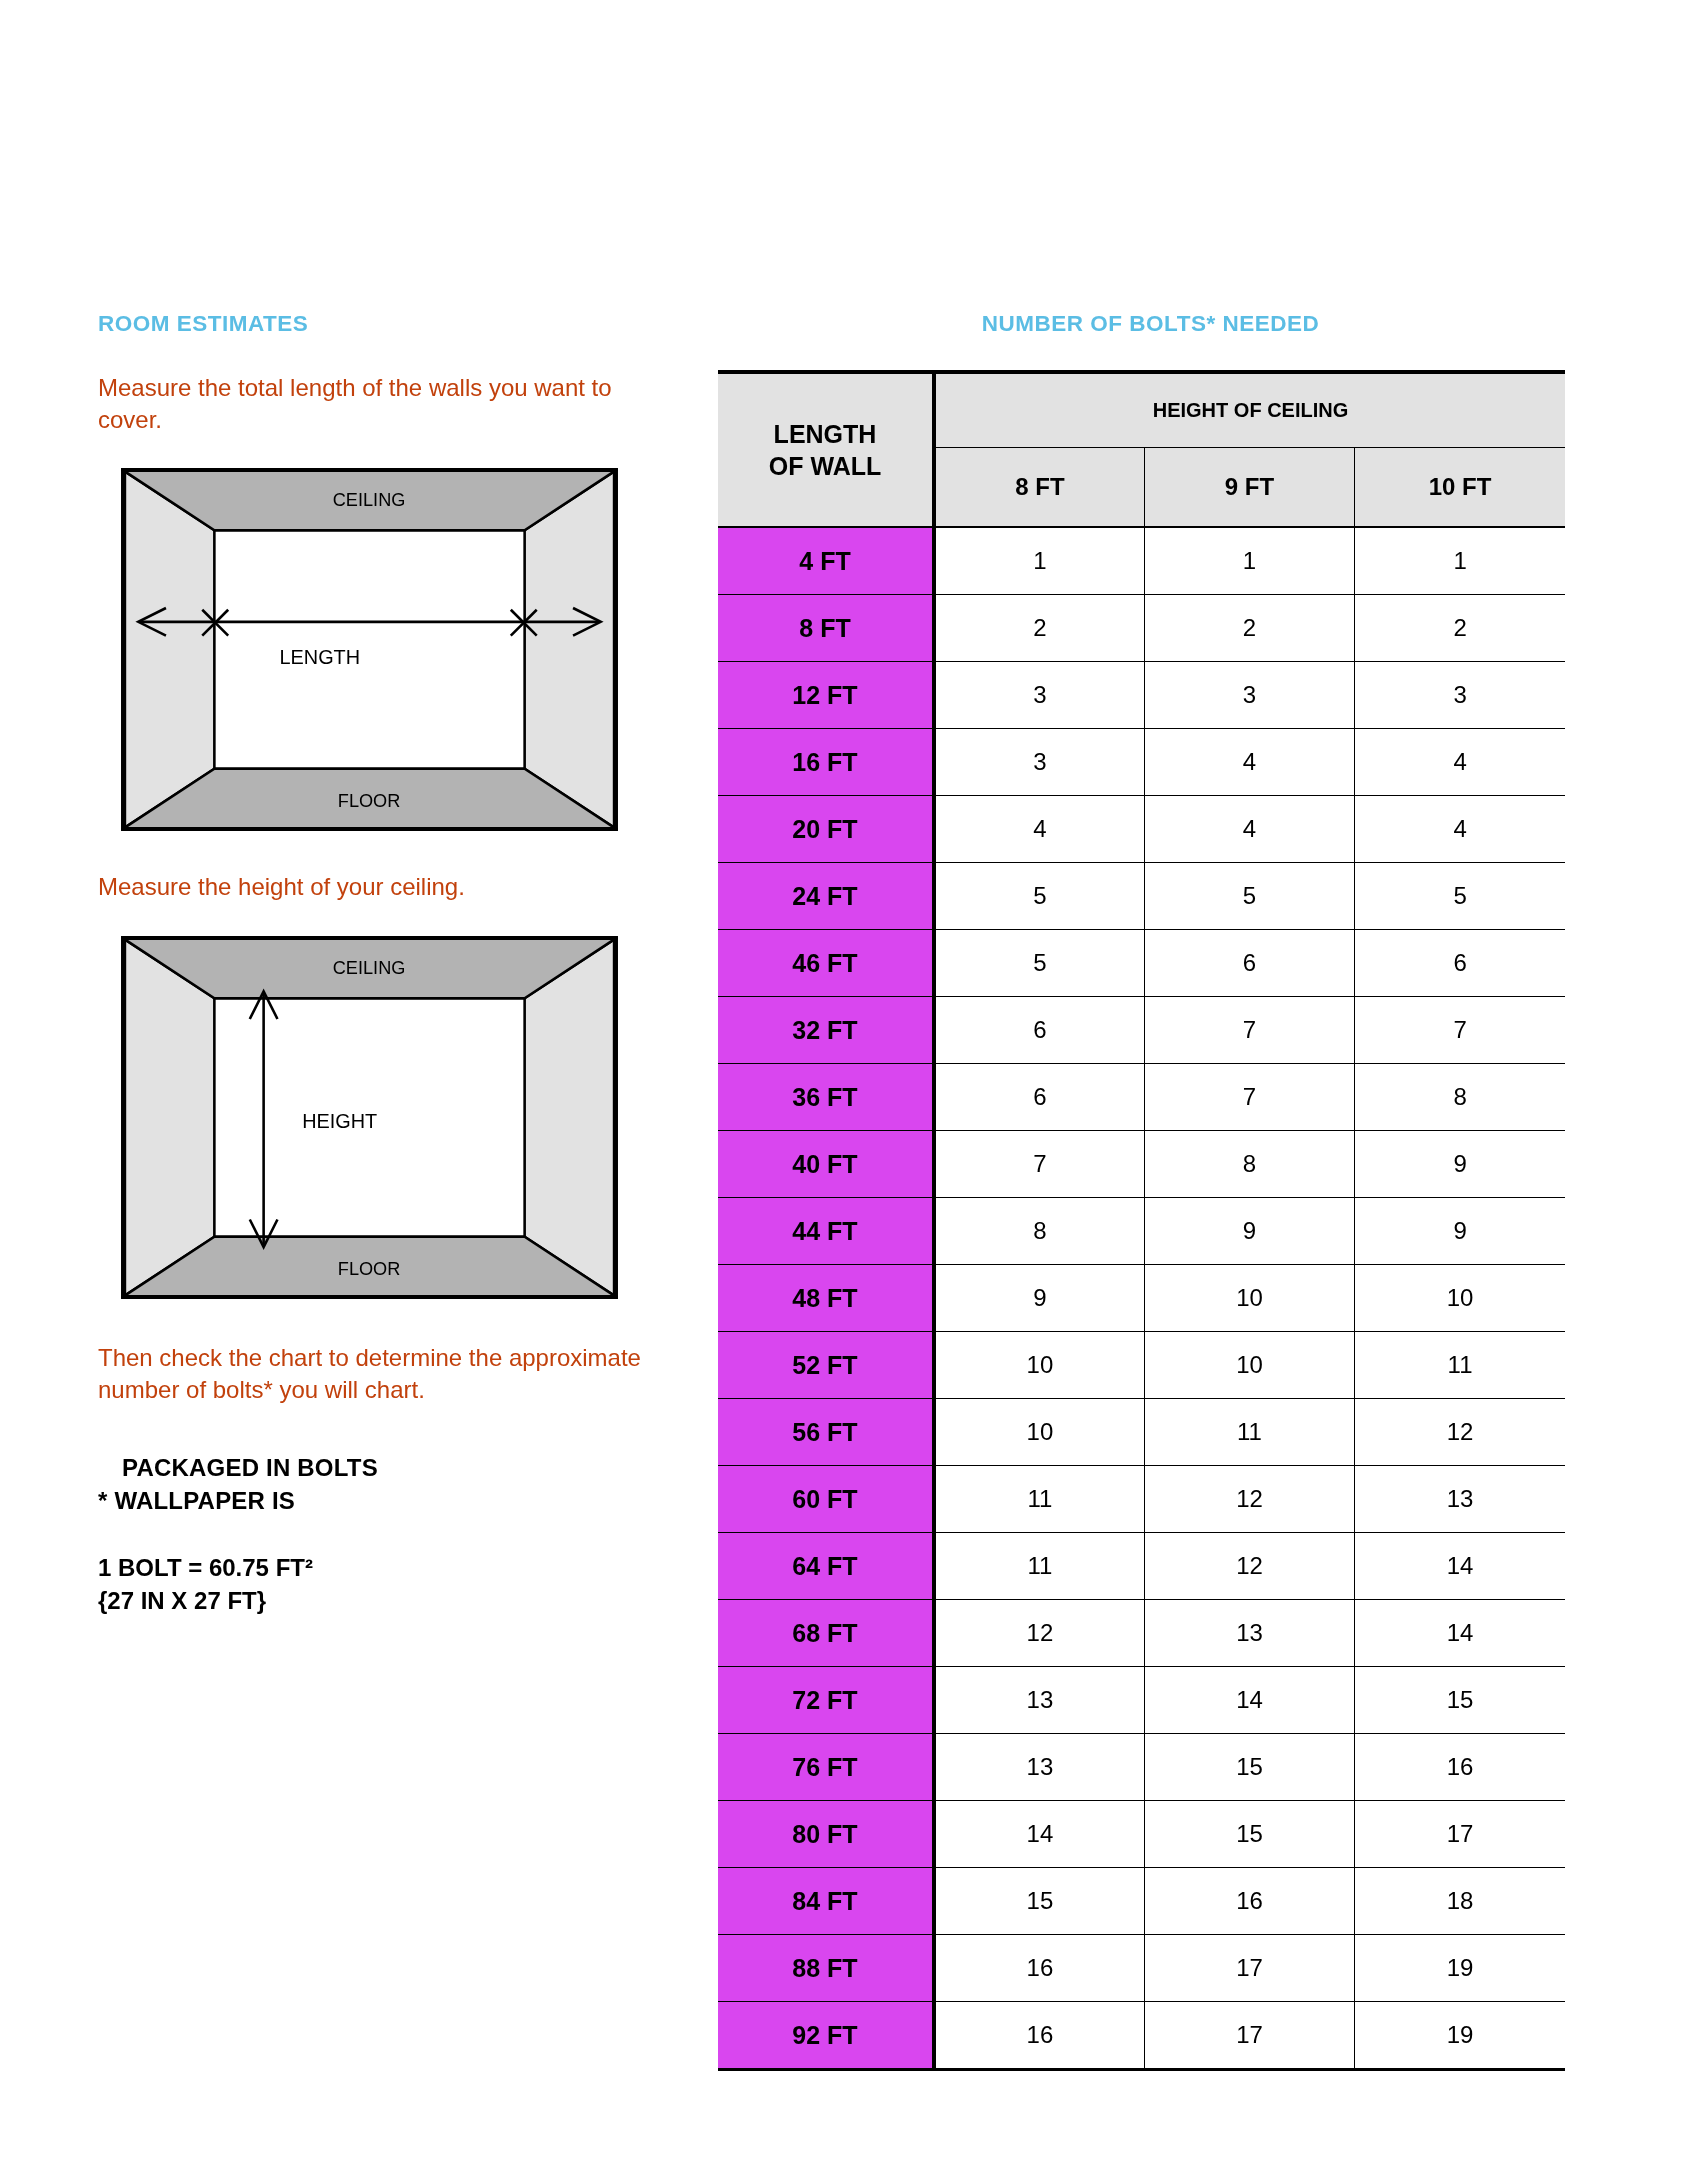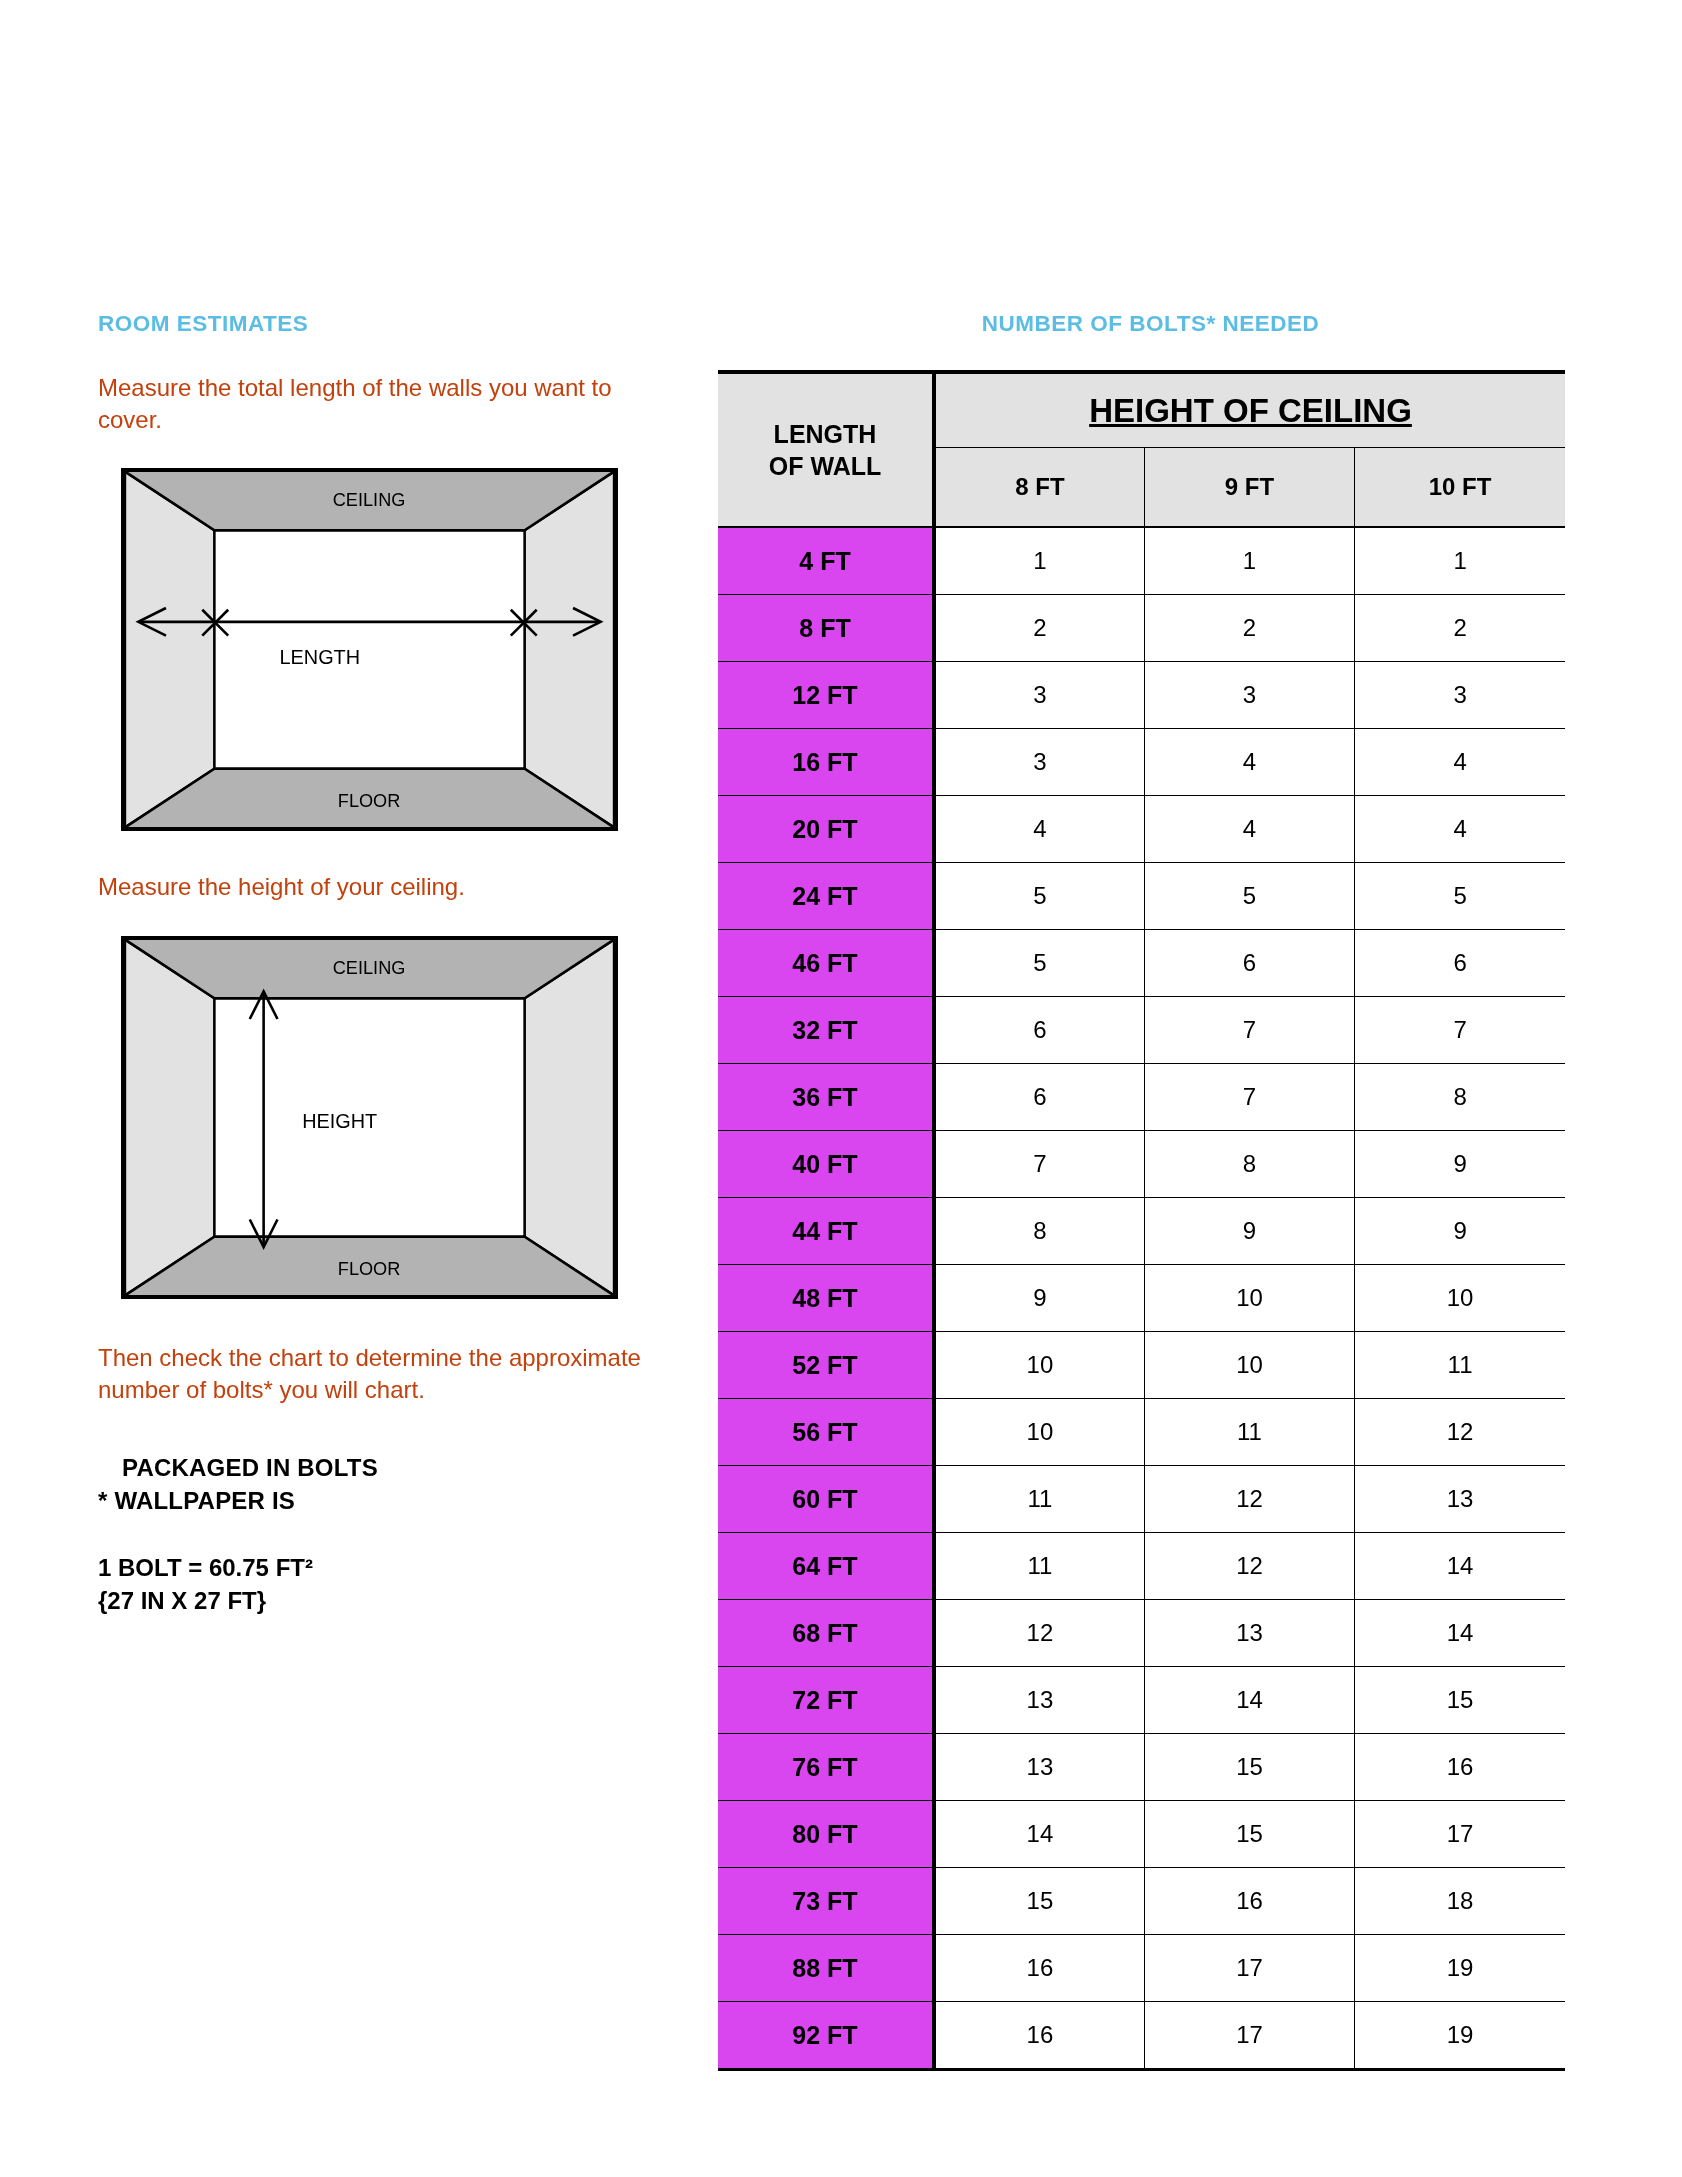--- a/index.html
+++ b/index.html
@@ -120,26 +120,25 @@
     font-size: 25px;
     font-weight: bold;
     line-height: 1.3;
     border-right: 4.3px solid #000;
     border-top: 4.3px solid #000;
     border-bottom: 2.6px solid #000;
     height: 152px;
   }
   .hoc-cell {
     background: #e2e2e2;
-    font-size: 33px;
+    font-size: 20px;
     font-weight: bold;
     border-top: 4.3px solid #000;
     border-bottom: 1.7px solid #000;
     height: 73px;
-    text-decoration: underline;
   }
   .hcol {
     background: #e2e2e2;
     font-size: 24px;
     font-weight: bold;
     height: 78px;
     border-bottom: 2.6px solid #000;
     border-right: 1.7px solid #000;
   }
   .hcol.last { border-right: none; }
@@ -377,21 +376,21 @@
               <td class="val">15</td>
               <td class="val last">16</td>
             </tr>
           <tr>
               <td class="row-label">80 FT</td>
               <td class="val">14</td>
               <td class="val">15</td>
               <td class="val last">17</td>
             </tr>
           <tr>
-              <td class="row-label">73 FT</td>
+              <td class="row-label">84 FT</td>
               <td class="val">15</td>
               <td class="val">16</td>
               <td class="val last">18</td>
             </tr>
           <tr>
               <td class="row-label">88 FT</td>
               <td class="val">16</td>
               <td class="val">17</td>
               <td class="val last">19</td>
             </tr>

